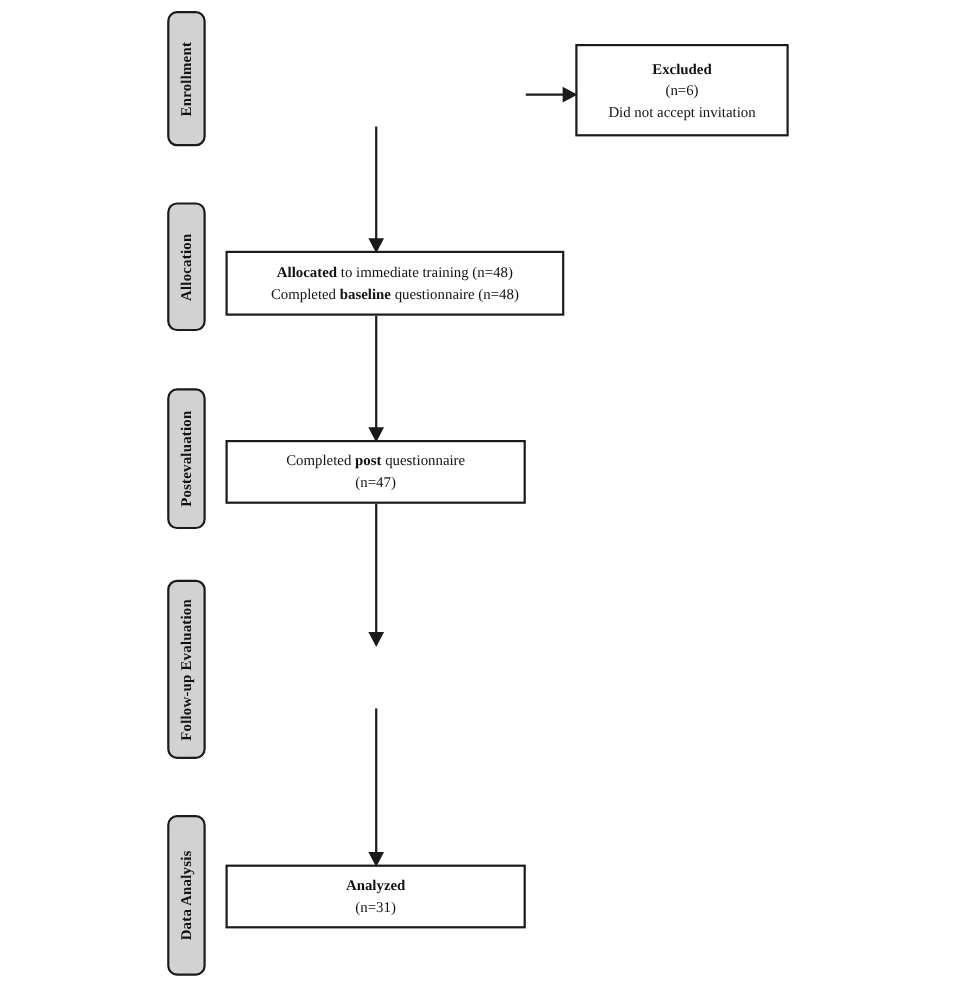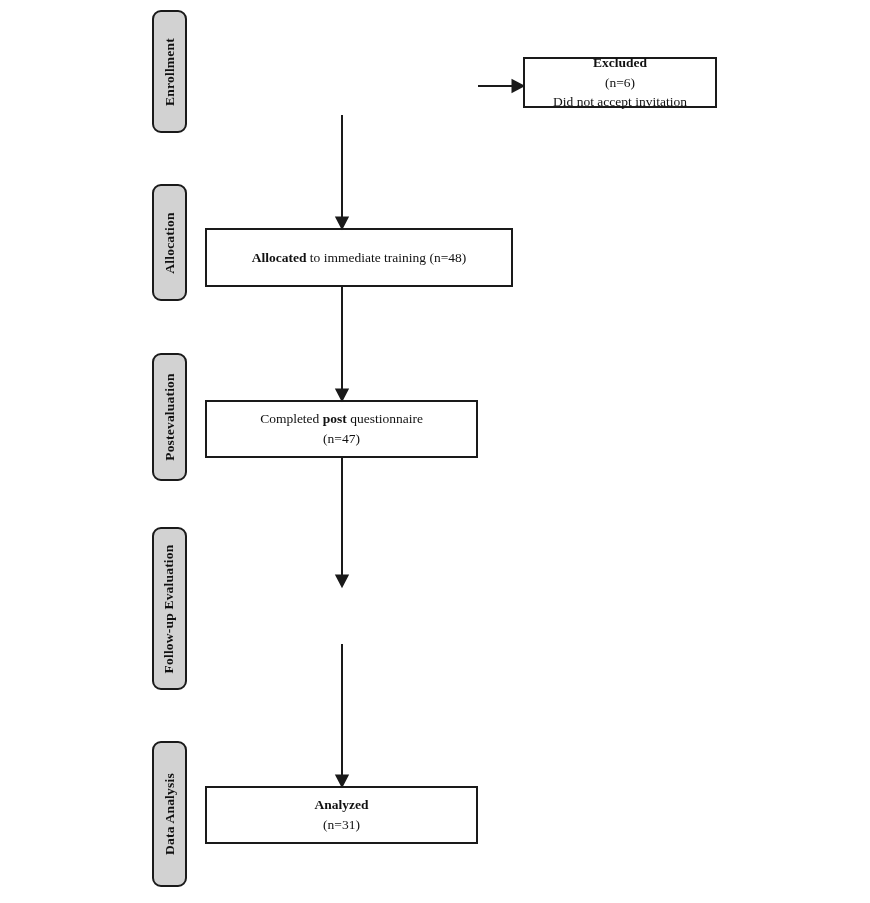--- a/index.html
+++ b/index.html
@@ -75,28 +75,29 @@
     <span>Postevaluation</span>
   </div>
   <div class="stage" style="top:527px;height:163px;">
     <span>Follow-up Evaluation</span>
   </div>
   <div class="stage" style="top:741px;height:146px;">
     <span>Data Analysis</span>
   </div>
 
 
-  <div class="fbox" style="left:523px;top:57px;width:194px;height:51px;">
+  <div class="fbox" style="left:523px;top:40px;width:194px;height:84px;">
     <div class="line"><b>Excluded</b></div>
     <div class="line">(n=6)</div>
     <div class="line">Did not accept invitation</div>
   </div>
 
   <div class="fbox" style="left:205px;top:228px;width:308px;height:59px;">
     <div class="line"><b>Allocated</b><span> to immediate training (n=48)</span></div>
+    <div class="line"><span>Completed </span><b>baseline</b><span> questionnaire (n=48)</span></div>
   </div>
 
   <div class="fbox" style="left:205px;top:400px;width:273px;height:58px;">
     <div class="line"><span>Completed </span><b>post</b><span> questionnaire</span></div>
     <div class="line">(n=47)</div>
   </div>
 
 
   <div class="fbox" style="left:205px;top:786px;width:273px;height:58px;text-align:center;">
     <div class="line"><b>Analyzed</b></div>

